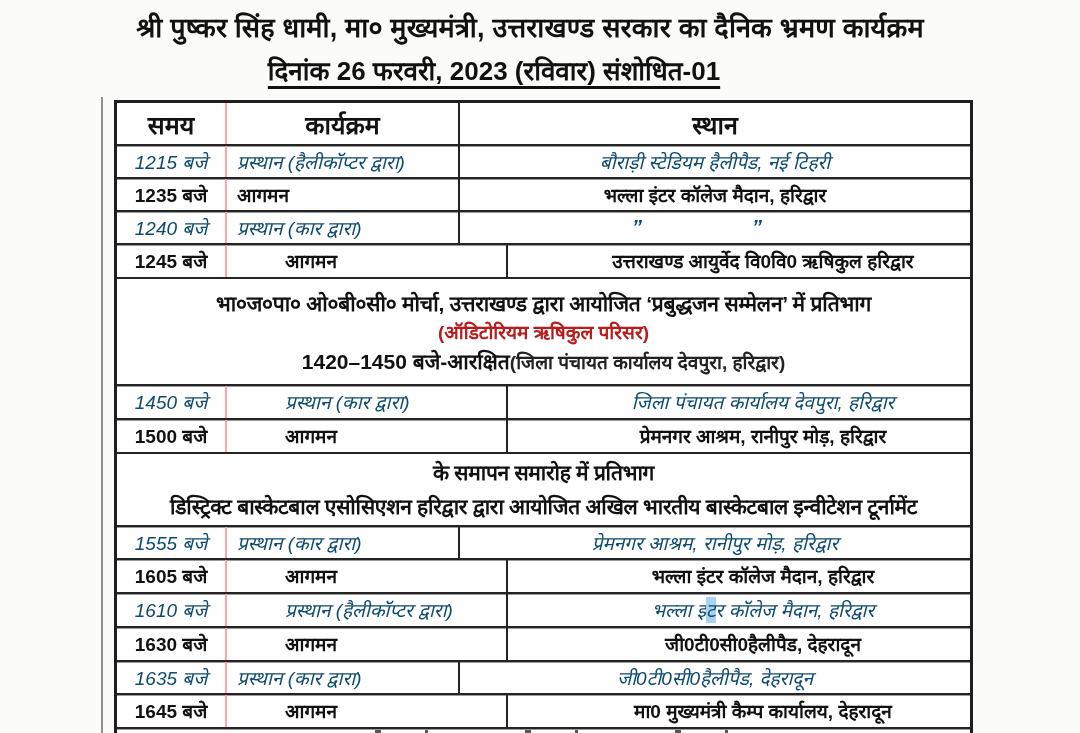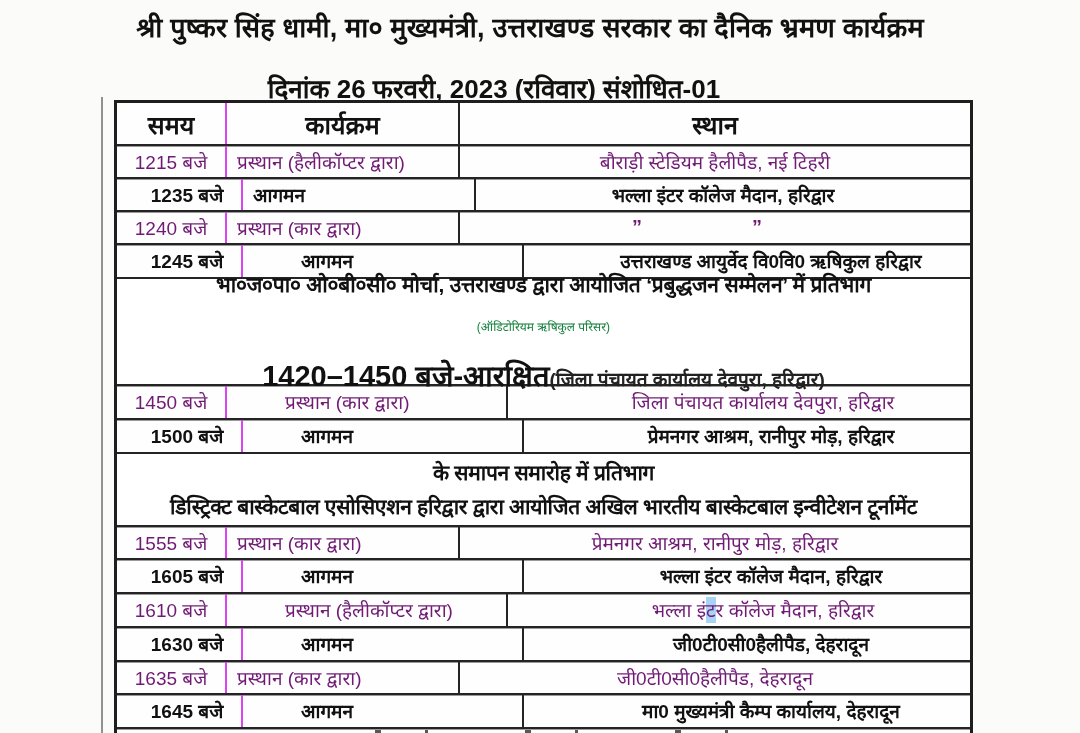--- a/index.html
+++ b/index.html
@@ -7,69 +7,69 @@
     width:1080px;height:733px;position:relative;overflow:hidden;
     background:#fbfbf9;color:#111;
     font-family:"Liberation Sans","DejaVu Sans",sans-serif;
     -webkit-font-smoothing:antialiased;
   }
   .title-line1{
     position:absolute;top:8px;left:40px;width:980px;text-align:center;
     font-size:27px;font-weight:700;letter-spacing:.2px;white-space:nowrap;
   }
   .title-line2{
-    position:absolute;top:70px;left:0;width:988px;text-align:center;
+    position:absolute;top:52px;left:0;width:988px;text-align:center;
     font-size:26px;font-weight:700;white-space:nowrap;
   }
   .title-line2 .u{
     text-decoration:underline;text-decoration-thickness:2.5px;text-underline-offset:6px;
   }
   .scan-edge-line{
     position:absolute;left:101px;top:97px;width:2px;height:636px;
     background:#6e6e6e;opacity:.75;
   }
   .sched-table{
     position:absolute;left:114px;top:100px;width:859px;height:633px;
     border:3px solid #1e1e1e;border-bottom:none;box-sizing:border-box;
     background:#fefefe;display:flex;flex-direction:column;
   }
   .row{
     display:flex;flex-direction:row;box-sizing:border-box;
     border-bottom:2px solid #242424;box-shadow:0 1px 0 #9a9a9a;
   }
   .c-time{
-    width:110px;box-sizing:border-box;border-right:2px solid #d946ef;
+    width:110px;box-sizing:border-box;border-right:2px solid #fca5a5;
     display:flex;align-items:center;justify-content:center;
     font-size:19px;white-space:nowrap;
   }
   .c-prog{
     width:233px;box-sizing:border-box;border-right:2px solid #242424;
     display:flex;align-items:center;padding-left:10px;
     font-size:19px;white-space:nowrap;
   }
   .c-place{
     flex:1;display:flex;align-items:center;justify-content:center;
     font-size:19px;white-space:nowrap;text-align:right;
   }
   .hdr{height:43px;font-weight:700;}
   .hdr .c-time,.hdr .c-prog,.hdr .c-place{font-size:25px;}
   .r{height:33px;}
   .r.tall{height:34px;gap:48px;}
-  .bold{font-weight:700;padding-left:16px;}
-  .normal{font-weight:400;color:#701a75;}
+  .bold{font-weight:700;}
+  .normal{font-weight:400;color:#0c4a6e;font-style:italic;}
   .merged{
     flex-direction:column;align-items:center;justify-content:center;
     text-align:center;background:#fff;
   }
-  .merged-1{height:107px;gap:20px;}
+  .merged-1{height:107px;gap:2px;}
   .merged-2{height:73px;}
   .m-line1{font-size:21px;font-weight:700;white-space:nowrap;letter-spacing:-.2px;}
-  .m-line2{font-size:12px;font-weight:400;color:#15803d;}
+  .m-line2{font-size:19px;font-weight:700;color:#b91c1c;}
   .m-line3{font-size:19px;white-space:nowrap;}
-  .m-line3 .b{font-size:29px;font-weight:700;}
+  .m-line3 .b{font-size:21px;font-weight:700;}
   .m-line3 .n{font-weight:700;color:#222;}
   .merged-2 .m-big{font-size:21px;font-weight:700;line-height:1.6;white-space:nowrap;letter-spacing:-.3px;}
   .ditto-wrap{display:flex;gap:110px;transform:translateX(-18px);font-weight:700;font-size:20px;}
   .hl{background:#a9d3f5;}
   .partial-row{flex:1;border-bottom:none;box-shadow:none;display:flex;align-items:flex-end;justify-content:center;overflow:hidden;}
   .ink-frags{
     width:430px;height:3px;margin-bottom:0;opacity:.8;
     background:repeating-linear-gradient(90deg,transparent 0 46px,#2e2e2e 46px 52px,transparent 52px 96px,#2e2e2e 96px 99px,transparent 99px 150px);
   }
 </style>

